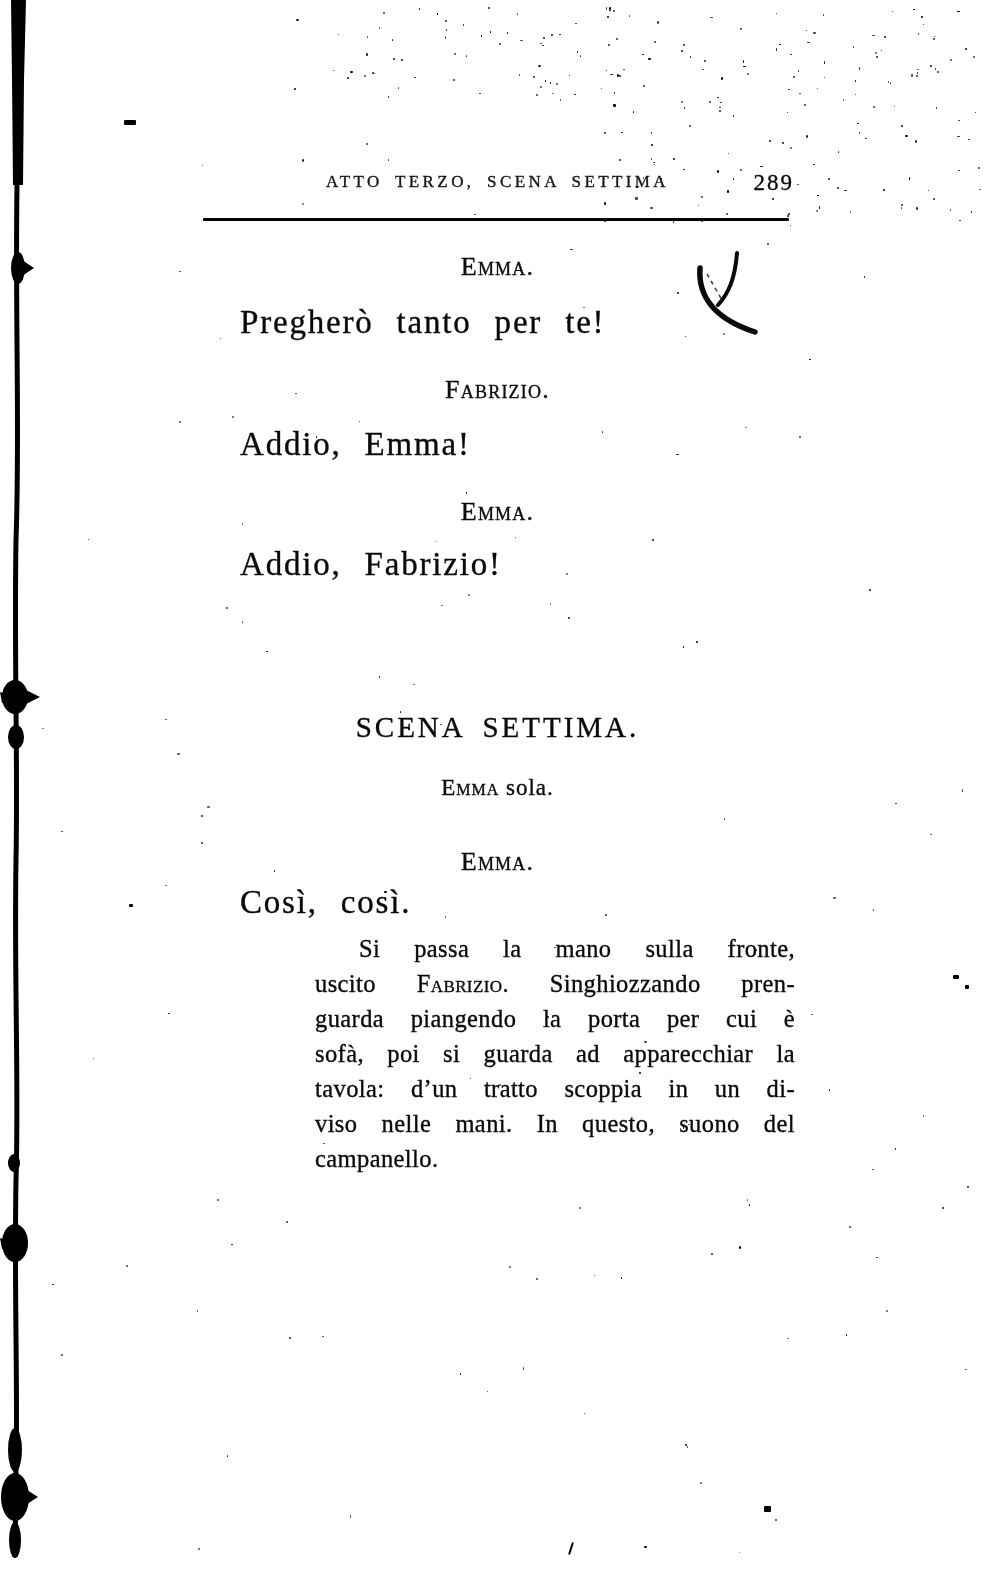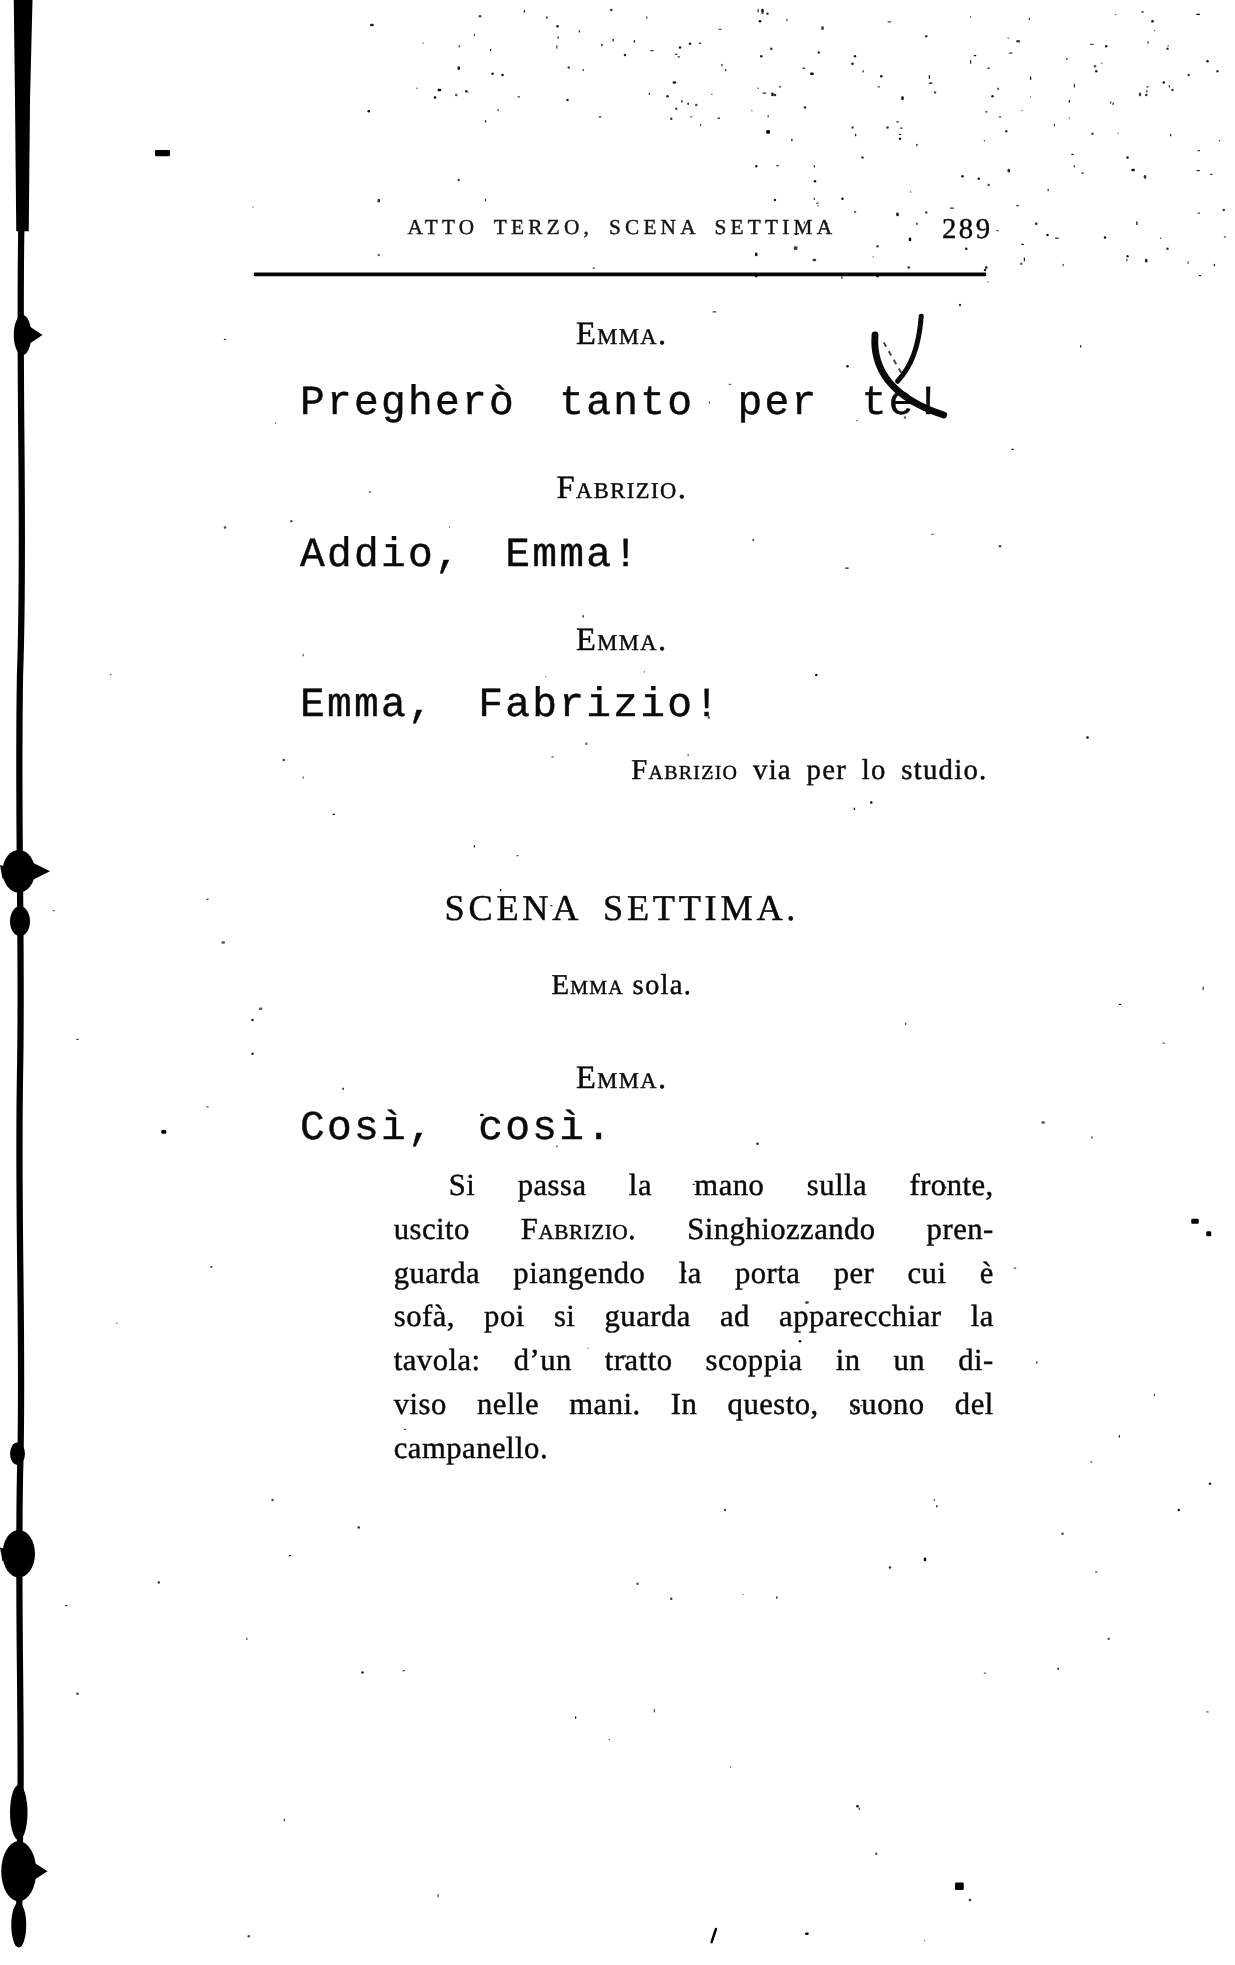--- a/index.html
+++ b/index.html
@@ -16,21 +16,21 @@
   .ink{-webkit-text-stroke:0.35px currentColor;}
   .sc{font-variant:small-caps;}
   .running-title{top:172px;font-size:17px;letter-spacing:3.4px;word-spacing:5px;color:#161616;}
   .page-number{top:170px;right:-4px;font-size:23px;letter-spacing:2px;}
   .head-rule{top:218px;left:-2px;width:586px;height:3px;background:#050505;border-radius:1px;}
   .speaker{font-size:26px;letter-spacing:1.2px;}
   .speaker-1{top:252px;}
   .speaker-2{top:375px;}
   .speaker-3{top:497px;}
   .speaker-4{top:847px;}
-  .dialogue{left:35px;font-size:33px;letter-spacing:1.8px;word-spacing:13px;white-space:nowrap;font-family:Liberation Mono, monospace;}
+  .dialogue{left:35px;font-size:33px;letter-spacing:1.8px;word-spacing:13px;white-space:nowrap;}
   .dialogue-1{top:304px;}
   .dialogue-2{top:426px;}
   .dialogue-3{top:546px;}
   .dialogue-4{top:884px;}
   .exit-line{top:603px;right:0;font-size:23px;letter-spacing:1px;word-spacing:5px;white-space:nowrap;}
   .scene-heading{top:711px;font-size:29px;letter-spacing:3px;word-spacing:8px;}
   .cast-line{top:775px;font-size:23px;letter-spacing:1px;}
   .stage-paragraph{top:931px;left:110px;width:480px;font-size:24.5px;line-height:35px;letter-spacing:0.4px;}
   .sd-line{text-align:justify;text-align-last:justify;white-space:nowrap;}
   .sd-line.first{text-indent:44px;}
@@ -78,25 +78,22 @@
   <div class="abs page-number">289</div>
   <div class="abs head-rule"></div>
 
   <div class="abs centered speaker speaker-1 sc">Emma.</div>
   <div class="abs dialogue dialogue-1">Pregherò tanto per te!</div>
 
   <div class="abs centered speaker speaker-2 sc">Fabrizio.</div>
   <div class="abs dialogue dialogue-2">Addio, Emma!</div>
 
   <div class="abs centered speaker speaker-3 sc">Emma.</div>
-  <div class="abs dialogue dialogue-3">Emma, Fabrizio!</div>
-
-  <div class="abs exit-line">
-    <span class="sc">Fabrizio</span><span> via per lo studio.</span>
-  </div>
+  <div class="abs dialogue dialogue-3">Addio, Fabrizio!</div>
+
 
   <div class="abs centered cast-line">
     <span class="sc">Emma</span><span> sola.</span>
   </div>
 
   <div class="abs centered scene-heading">SCENA SETTIMA.</div>
 
   <div class="abs centered speaker speaker-4 sc">Emma.</div>
   <div class="abs dialogue dialogue-4">Così, così.</div>
 

